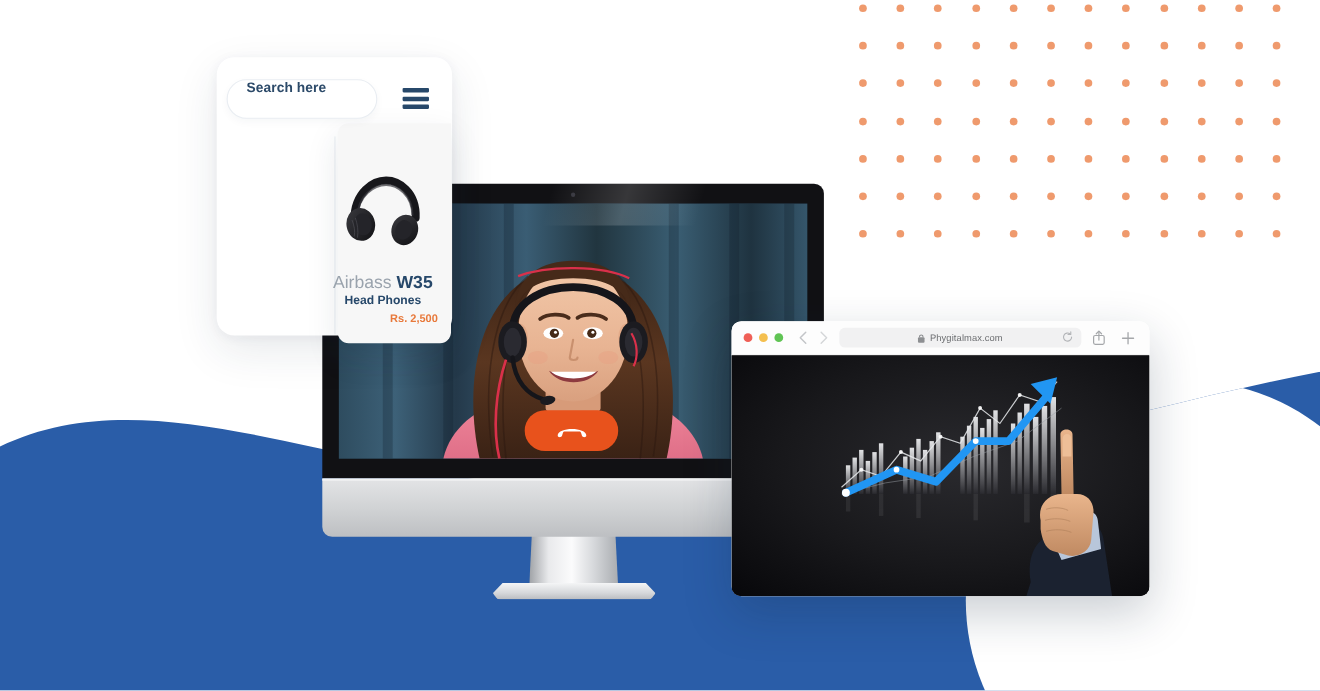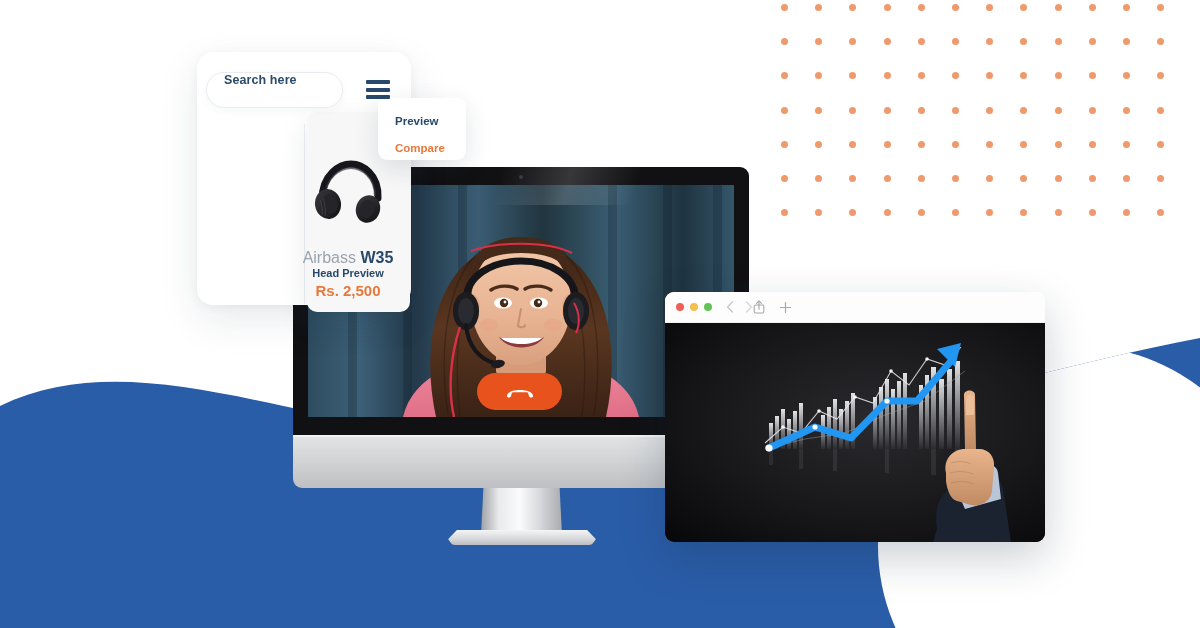--- a/index.html
+++ b/index.html
@@ -78,21 +78,21 @@
   .menu-dropdown div { font-size:11.5px; font-weight:700; line-height:27px; cursor:pointer; }
   .mi-preview { color:#27486a; }
   .mi-compare { color:#e8793b; }
 
   
   .printer-img { position:absolute; left:209px; top:150px; width:88px; height:72px; }
   .card-meta { position:absolute; text-align:center; width:100px; }
   .meta-model { font-size:16px; color:#9aa3ad; line-height:15px; }
   .meta-model b { color:#27486a; font-weight:700; }
   .meta-name  { font-size:11px; font-weight:700; color:#27486a; line-height:16px; }
-  .meta-price { font-size:15px; font-weight:700; color:#e8793b; line-height:19px; }
+  .meta-price { font-size:10px; font-weight:700; color:#e8793b; line-height:19px;text-align:right; }
   .printer-meta { left:202px; top:250px; }
 
   
   .headphone-card {
     position:absolute;
     left:307px; top:112px;
     width:103px; height:200px;
     background:#f7f7f7;
     border-radius:10px 0 10px 10px;
     box-shadow:0 12px 30px rgba(30,45,70,.10);
@@ -460,51 +460,58 @@
     <g stroke="#55555c" stroke-width=".7" opacity=".75" fill="none">
       <path d="M7,40 C9,45 10,50 9,55"></path>
       <path d="M10,38 C12,44 13,50 12,56"></path>
     </g>
   </svg>
   <div class="card-meta headphone-meta">
     <div class="meta-model">
       <span>Airbass</span>
       <b>W35</b>
     </div>
-    <div class="meta-name">Head Preview</div>
+    <div class="meta-name">Head Phones</div>
     <div class="meta-price">Rs. 2,500</div>
   </div>
 
   <div class="search-box">
     <span>Search here</span>
   </div>
 
   <div class="hamburger">
     <i></i>
     <i></i>
     <i></i>
-  </div>
-  <div class="menu-dropdown">
-    <div class="mi-preview">Preview</div>
-    <div class="mi-compare">Compare</div>
   </div>
 
   <div class="browser">
     <div class="browser-bar">
       <div class="lights">
         <div class="light l-red"></div>
         <div class="light l-yellow"></div>
         <div class="light l-green"></div>
       </div>
       <div class="nav-arrows">
         <svg width="8" height="12" viewBox="0 0 8 12">
           <path d="M6.5,1 L1.5,6 L6.5,11" stroke="#c3c5c8" stroke-width="1.3" fill="none" stroke-linecap="round" stroke-linejoin="round"></path>
         </svg>
         <svg width="8" height="12" viewBox="0 0 8 12">
           <path d="M1.5,1 L6.5,6 L1.5,11" stroke="#d4d6d8" stroke-width="1.3" fill="none" stroke-linecap="round" stroke-linejoin="round"></path>
+        </svg>
+      </div>
+      <div class="url-field">
+        <svg width="7" height="9" viewBox="0 0 7 9">
+          <rect x="0.5" y="3.6" width="6" height="5" rx="1" fill="#8d8f92"></rect>
+          <path d="M2,3.6 V2.4 C2,1.2 5,1.2 5,2.4 V3.6" stroke="#8d8f92" stroke-width="1" fill="none"></path>
+        </svg>
+        <span class="urltext">Phygitalmax.com</span>
+        <svg class="reload" width="11" height="11" viewBox="0 0 12 12">
+          <path d="M10,6 A4,4 0 1 1 8.6,2.9" stroke="#b3b5b8" stroke-width="1.1" fill="none" stroke-linecap="round"></path>
+          <path d="M9.2,0.6 L9.2,3.3 L6.5,3.3" stroke="#b3b5b8" stroke-width="1.1" fill="none" stroke-linecap="round" stroke-linejoin="round"></path>
         </svg>
       </div>
       <div class="bar-icons">
         <svg width="12" height="14" viewBox="0 0 12 14">
           <rect x="1.2" y="5" width="9.6" height="8" rx="1.4" stroke="#a5a7aa" stroke-width="1.1" fill="none"></rect>
           <path d="M6,9.2 L6,1.2" stroke="#a5a7aa" stroke-width="1.1" stroke-linecap="round"></path>
           <path d="M3.6,3.4 L6,1 L8.4,3.4" stroke="#a5a7aa" stroke-width="1.1" fill="none" stroke-linecap="round" stroke-linejoin="round"></path>
         </svg>
         <svg width="13" height="13" viewBox="0 0 13 13">
           <path d="M6.5,1.5 L6.5,11.5 M1.5,6.5 L11.5,6.5" stroke="#a5a7aa" stroke-width="1.2" stroke-linecap="round"></path>

